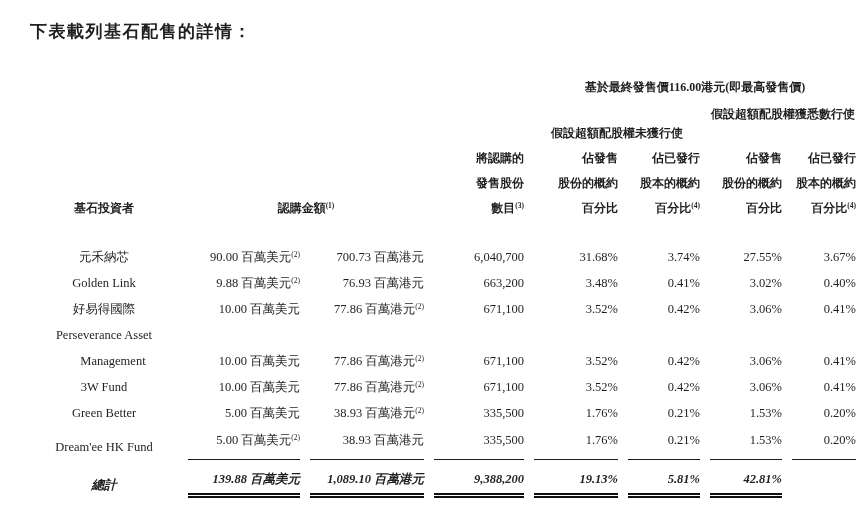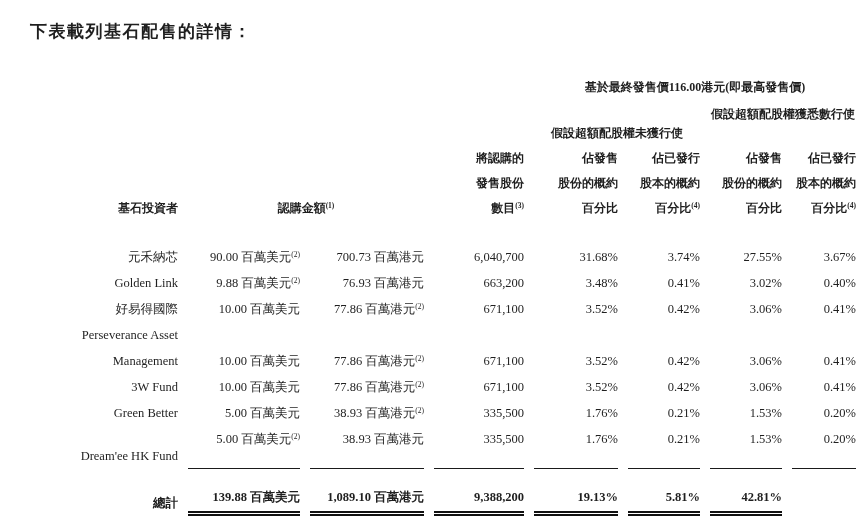--- a/index.html
+++ b/index.html
@@ -18,32 +18,32 @@
     grid-template-columns:148px 112px 114px 90px 84px 72px 72px 64px;
     column-gap:10px;
     align-items:end;
   }
   .hrow{line-height:19px;margin-bottom:6px;font-weight:bold;font-size:12px;}
   .banner-row{margin-bottom:8px;}
   .drow{height:26px;line-height:26px;}
   .c{white-space:nowrap;}
   .num{text-align:right;}
   .center{text-align:center;}
-  .left{text-align:right;}
+  .left{text-align:center;}
   .g1{grid-column:1;} .g2{grid-column:2;} .g3{grid-column:3;} .g4{grid-column:4;}
   .g5{grid-column:5;} .g6{grid-column:6;} .g7{grid-column:7;} .g8{grid-column:8;}
   .g23{grid-column:2/4;} .g56{grid-column:5/7;} .g78{grid-column:7/9;} .g58{grid-column:5/9;}
   sup{font-size:7.5px;vertical-align:4px;line-height:0;}
   .databody{margin-top:26px;}
   .lastrow{height:34px;}
   .lastrow .rule1{
     border-bottom:1.5px solid #1a1a1a;
-    padding-bottom:16px;line-height:26px;height:26px;
+    padding-bottom:6px;line-height:26px;height:26px;
   }
-  .totalrow{margin-top:18px;font-weight:bold;height:38px;}
+  .totalrow{font-weight:bold;height:38px;font-style:italic;}
   .totalrow .rule2{
     border-bottom:5px double #111111;
     padding-bottom:1px;line-height:26px;height:26px;
   }
   .indent{padding-left:18px;}
 </style>
 </head>
 <body>
 
 <div class="page">

